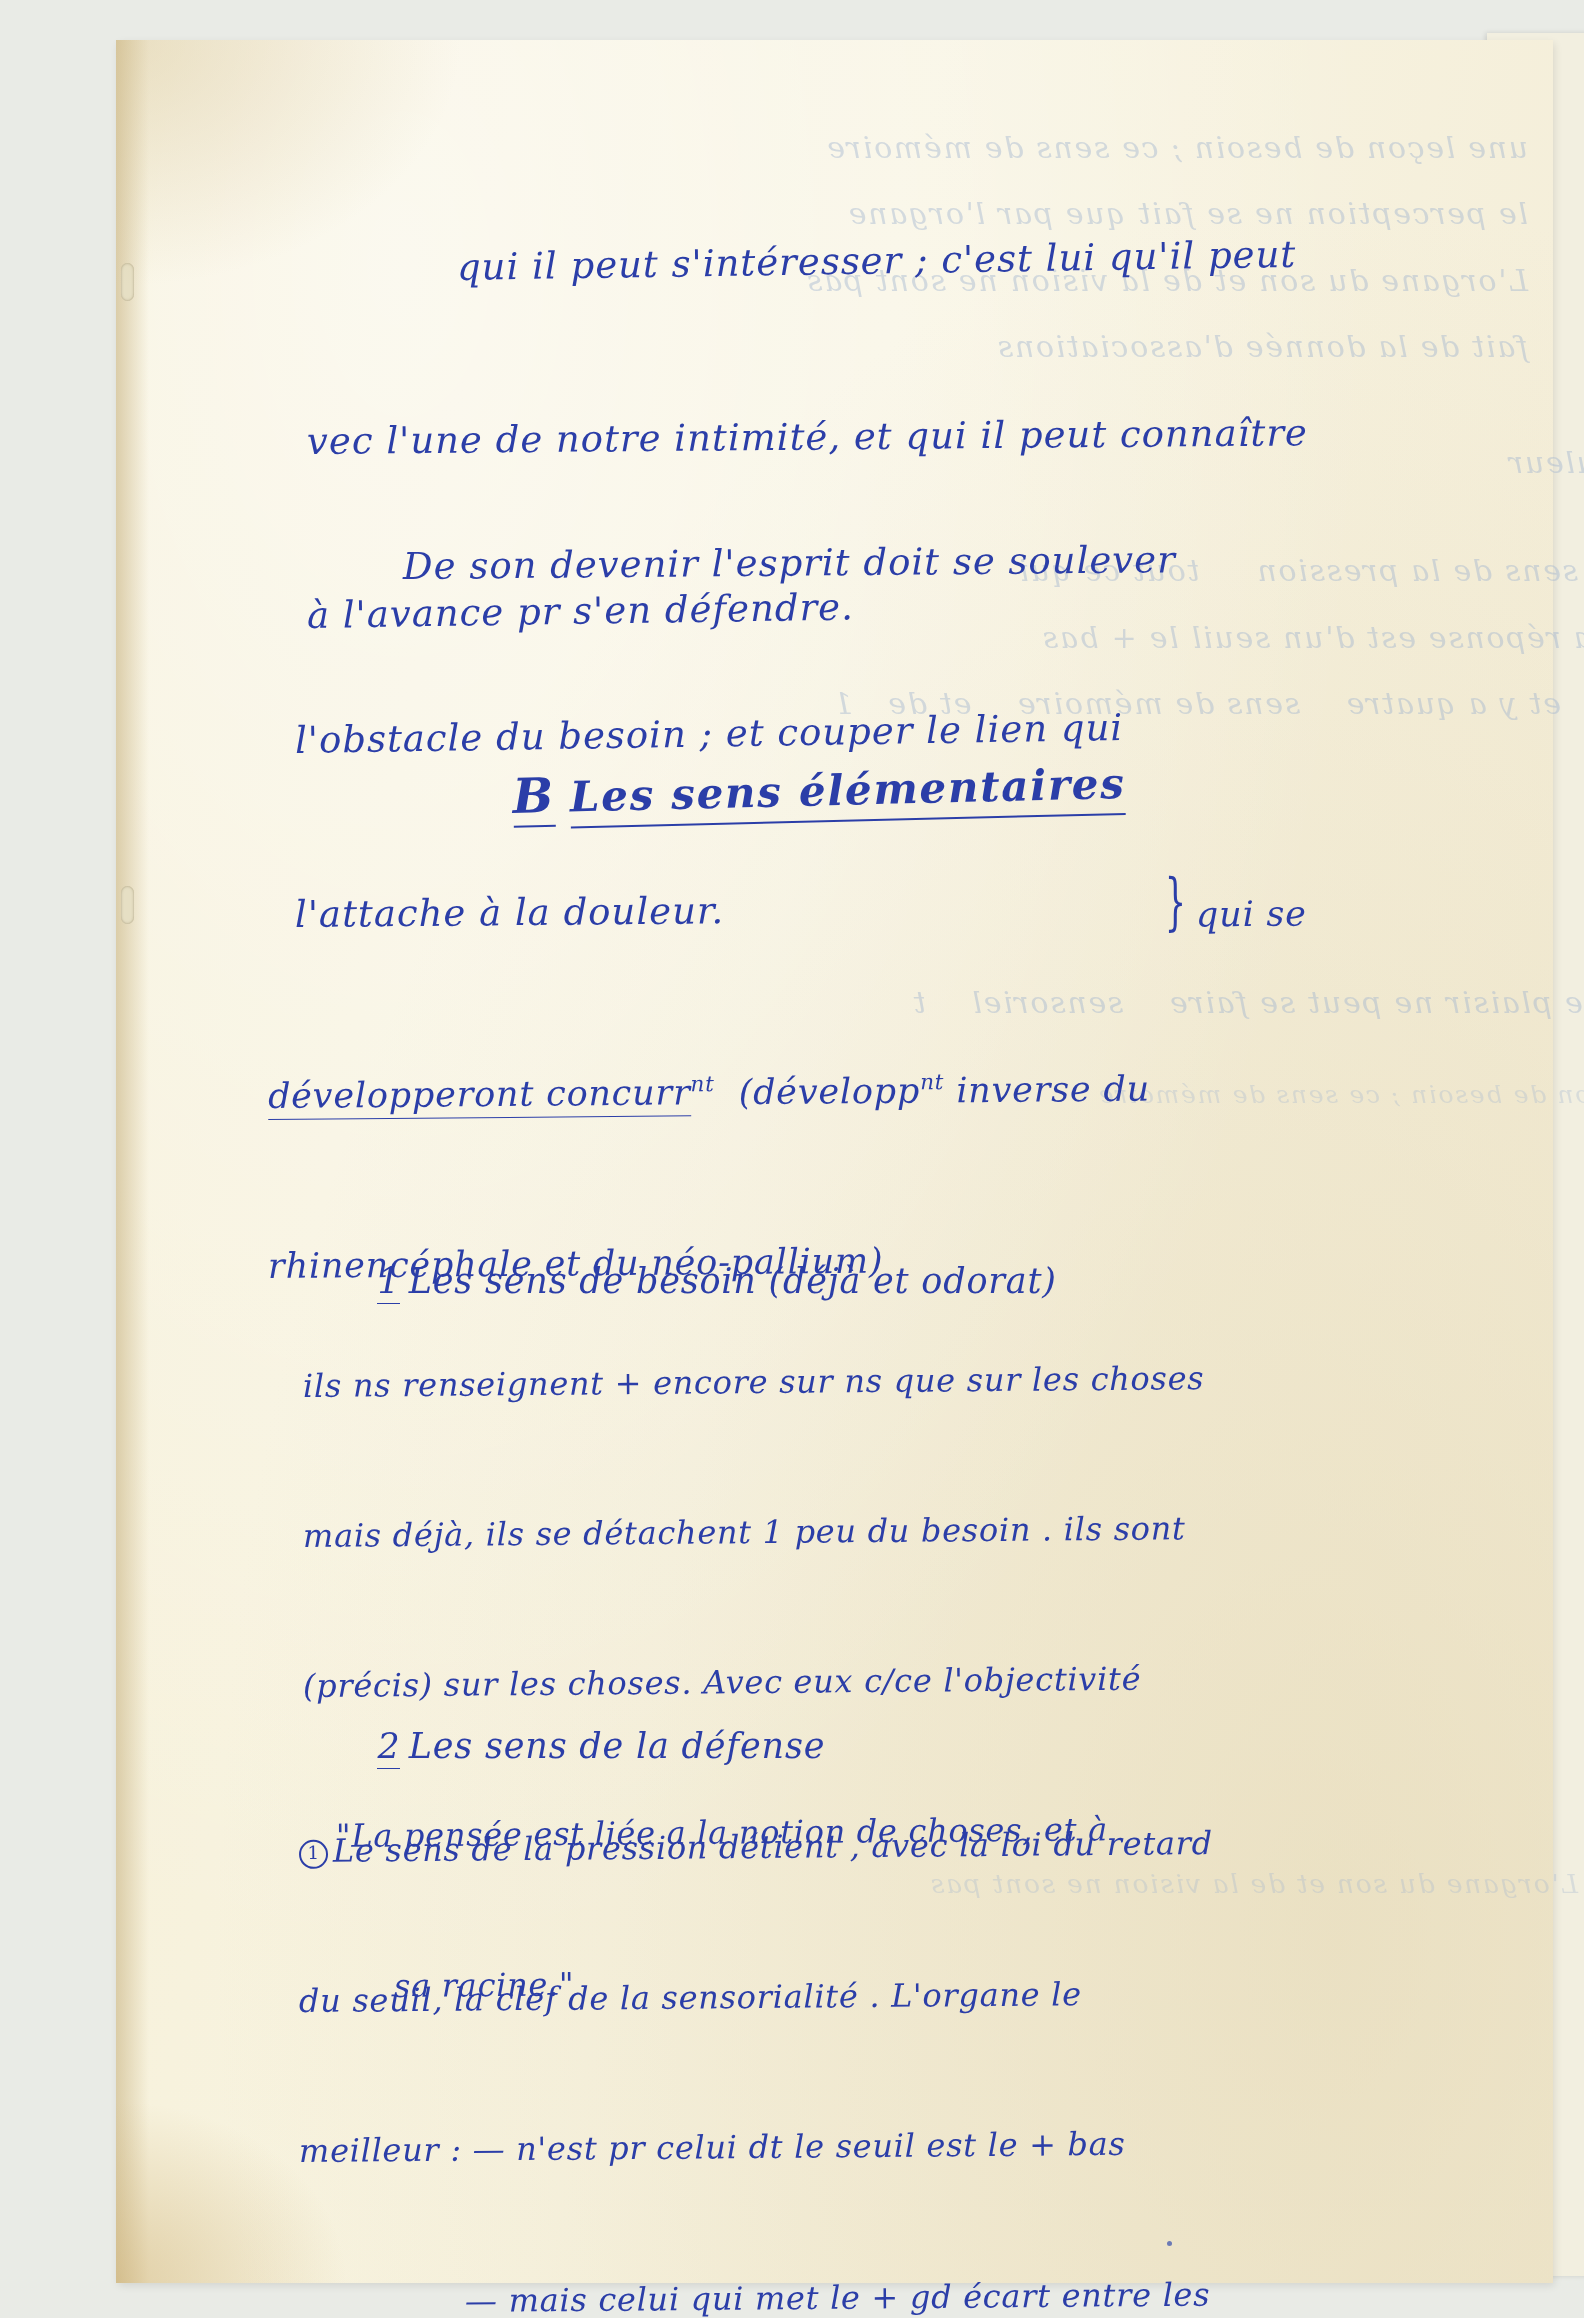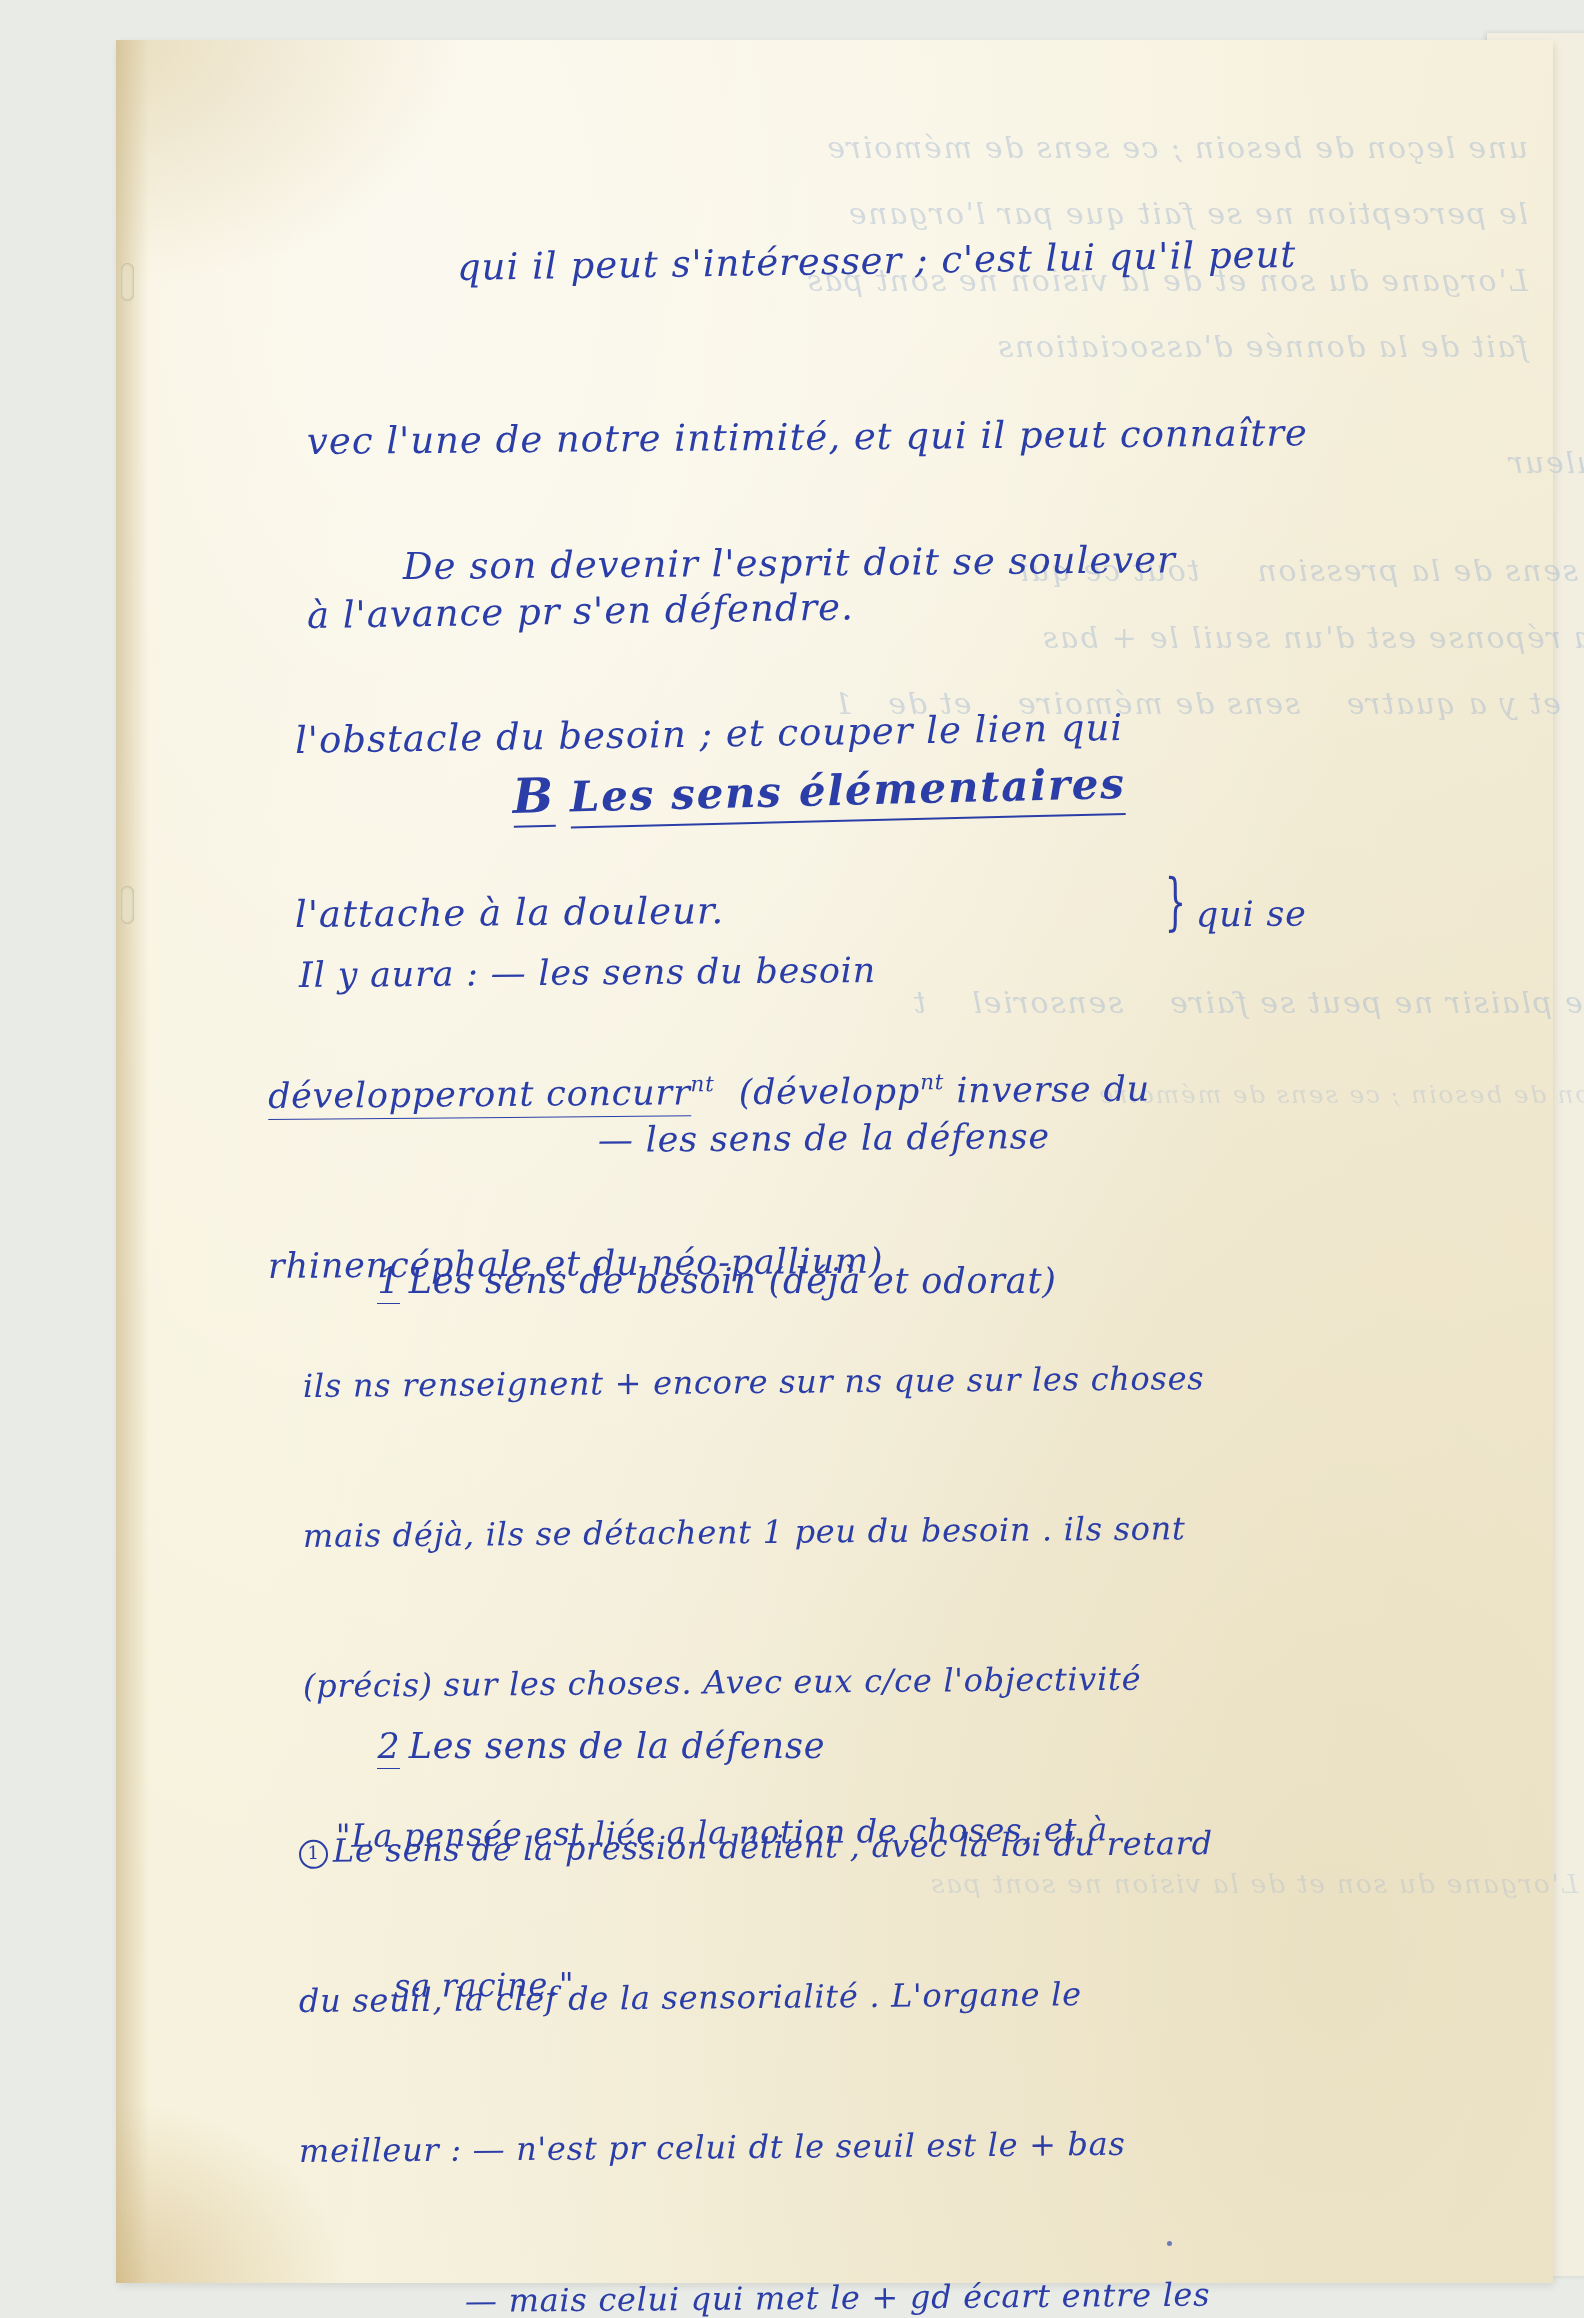--- a/index.html
+++ b/index.html
@@ -220,24 +220,20 @@
       <div class="blk h1" style="left:191px; top:83px; width:1246px;">
         <span class="line s1" style="margin-left:150px">qui il peut s'intéresser ; c'est lui qu'il peut</span>
         <span class="line s2">vec l'une de notre intimité, et qui il peut connaître</span>
         <span class="line s1">à l'avance pr s'en défendre.</span>
       </div>
 
       <div class="blk heading s3" style="left:266px; top:673px;">
         <span class="bigB">B</span><span class="u">Les sens élémentaires</span>
       </div>
 
-      <div class="blk h2" style="left:166px; top:798px; width:1263px;">
-        <span class="line s2" style="margin-left:16.6px">Il y aura : — les sens du besoin</span>
-        <span class="line s2" style="margin-left:316px">— les sens de la défense</span>
-      </div>
 
       <div class="brace" style="left:1040px; top:831px;">}</div>
       <div class="blk h2 s2" style="left:1080px; top:847px;">qui se</div>
 
       <div class="blk h2" style="left:152px; top:910px; width:1296px;">
         <span class="line s2"><span class="u">développeront concurr</span><span style="font-size:21.6px;vertical-align:13.3px">nt</span>&nbsp;&nbsp;<span>(développ</span><span style="font-size:21.6px;vertical-align:13.3px">nt</span>&nbsp;<span>inverse du</span></span>
         <span class="line s2" style="margin-top:5px">rhinencéphale et du néo-pallium)</span>
       </div>
 
       <div class="blk h2" style="left:166px; top:1159px;">

